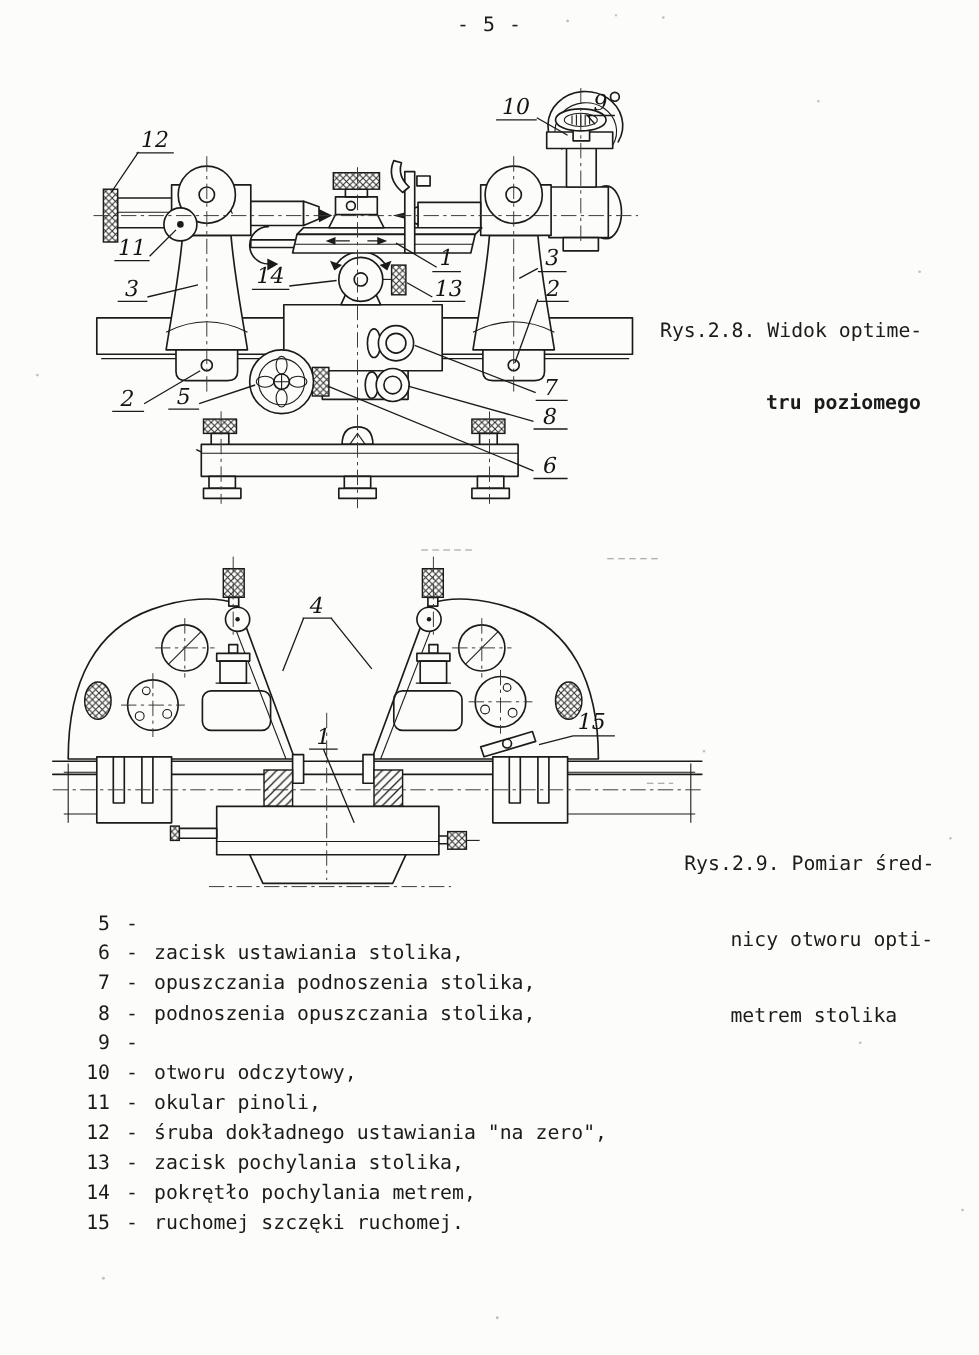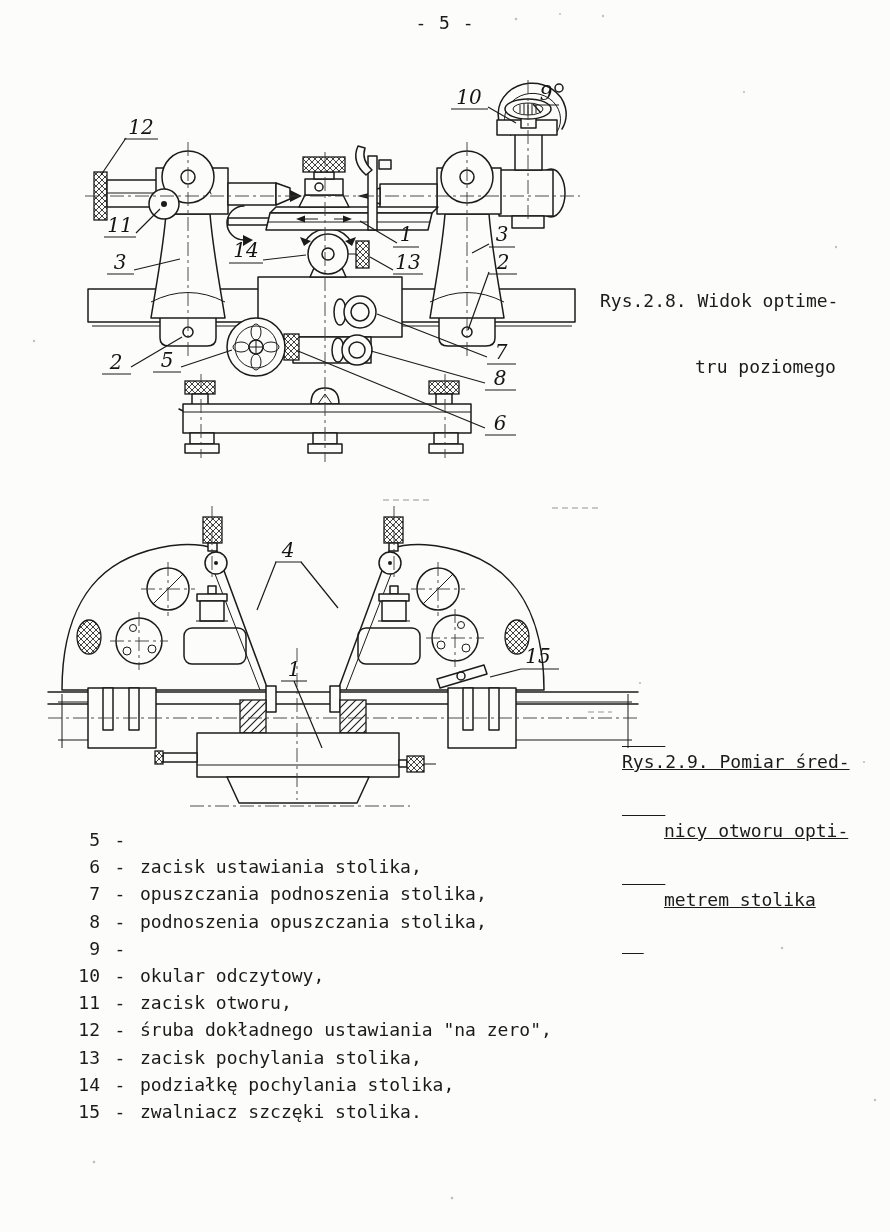--- a/index.html
+++ b/index.html
@@ -3,23 +3,23 @@
 <meta charset="utf-8">
 <style>
   html,body{margin:0;padding:0;background:#e8e8e6;}
   .page{
     position:relative;width:890px;height:1232px;background:#fcfcfa;
     font-family:"DejaVu Sans Mono",monospace;color:#1b1b1b;overflow:hidden;
   }
   .pageno{position:absolute;top:12px;left:0;width:890px;text-align:center;
     font-size:18px;letter-spacing:1px;}
   .caption{position:absolute;font-size:18px;line-height:22px;white-space:pre;}
-  .cap1{left:600px;top:246px;}
-  .cap2{left:622px;top:704px;line-height:23px;text-decoration:underline;}
-  .cap-indent1{margin-left:95px;}
+  .cap1{left:600px;top:246px;text-align:center;}
+  .cap2{left:622px;top:728px;line-height:23px;}
+  .cap-indent1{margin-left:95px;font-weight:bold;}
   .cap-indent2{margin-left:42px;}
   .legend{position:absolute;left:76px;top:829px;font-size:18px;}
   .lrow{display:flex;height:27.2px;align-items:baseline;}
   .lnum{display:inline-block;width:24px;text-align:right;flex:none;}
   .lsep{display:inline-block;width:40px;text-align:center;flex:none;}
   .ltxt{white-space:pre;}
   svg{position:absolute;left:0;top:0;}
   .ln{fill:none;stroke:#1b1b1b;stroke-width:1.5;stroke-linejoin:round;stroke-linecap:round;}
   .lnf{fill:#fcfcfa;stroke:#1b1b1b;stroke-width:1.5;stroke-linejoin:round;}
   .thin{fill:none;stroke:#1b1b1b;stroke-width:1;}
@@ -340,42 +340,42 @@
         <span class="lsep">-</span>
         <span class="ltxt">podnoszenia opuszczania stolika,</span>
       </div>
     <div class="lrow">
         <span class="lnum">9</span>
         <span class="lsep">-</span>
       </div>
     <div class="lrow">
         <span class="lnum">10</span>
         <span class="lsep">-</span>
-        <span class="ltxt">okular odczytowy,</span>
+        <span class="ltxt">otworu odczytowy,</span>
       </div>
     <div class="lrow">
         <span class="lnum">11</span>
         <span class="lsep">-</span>
-        <span class="ltxt">zacisk otworu,</span>
+        <span class="ltxt">okular pinoli,</span>
       </div>
     <div class="lrow">
         <span class="lnum">12</span>
         <span class="lsep">-</span>
         <span class="ltxt">śruba dokładnego ustawiania "na zero",</span>
       </div>
     <div class="lrow">
         <span class="lnum">13</span>
         <span class="lsep">-</span>
         <span class="ltxt">zacisk pochylania stolika,</span>
       </div>
     <div class="lrow">
         <span class="lnum">14</span>
         <span class="lsep">-</span>
-        <span class="ltxt">podziałkę pochylania stolika,</span>
+        <span class="ltxt">pokrętło pochylania metrem,</span>
       </div>
     <div class="lrow">
         <span class="lnum">15</span>
         <span class="lsep">-</span>
-        <span class="ltxt">zwalniacz szczęki stolika.</span>
+        <span class="ltxt">ruchomej szczęki ruchomej.</span>
       </div>
   </div>
 
 </div>
 
 </body></html>

